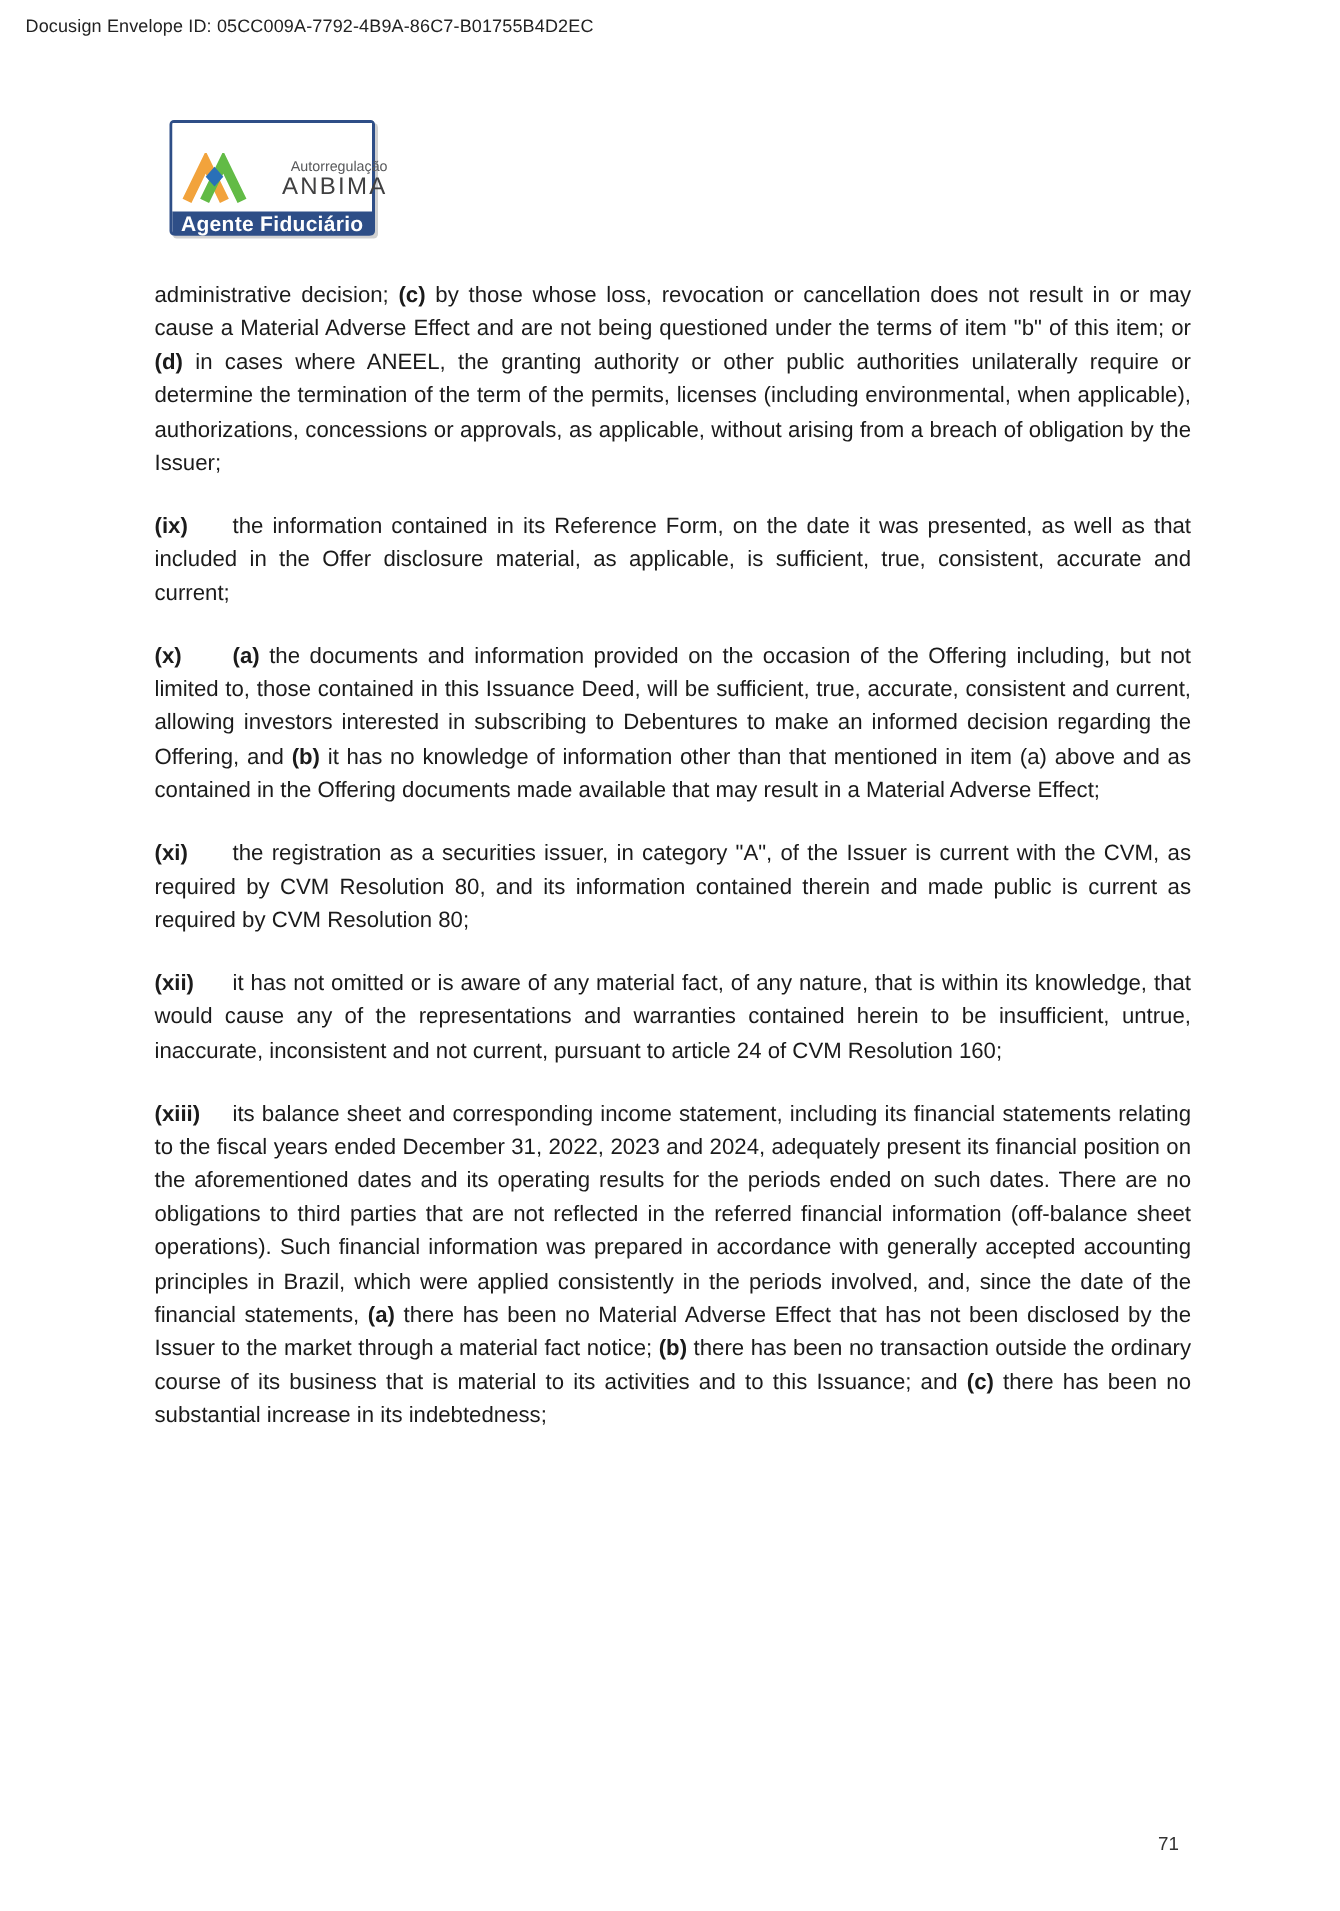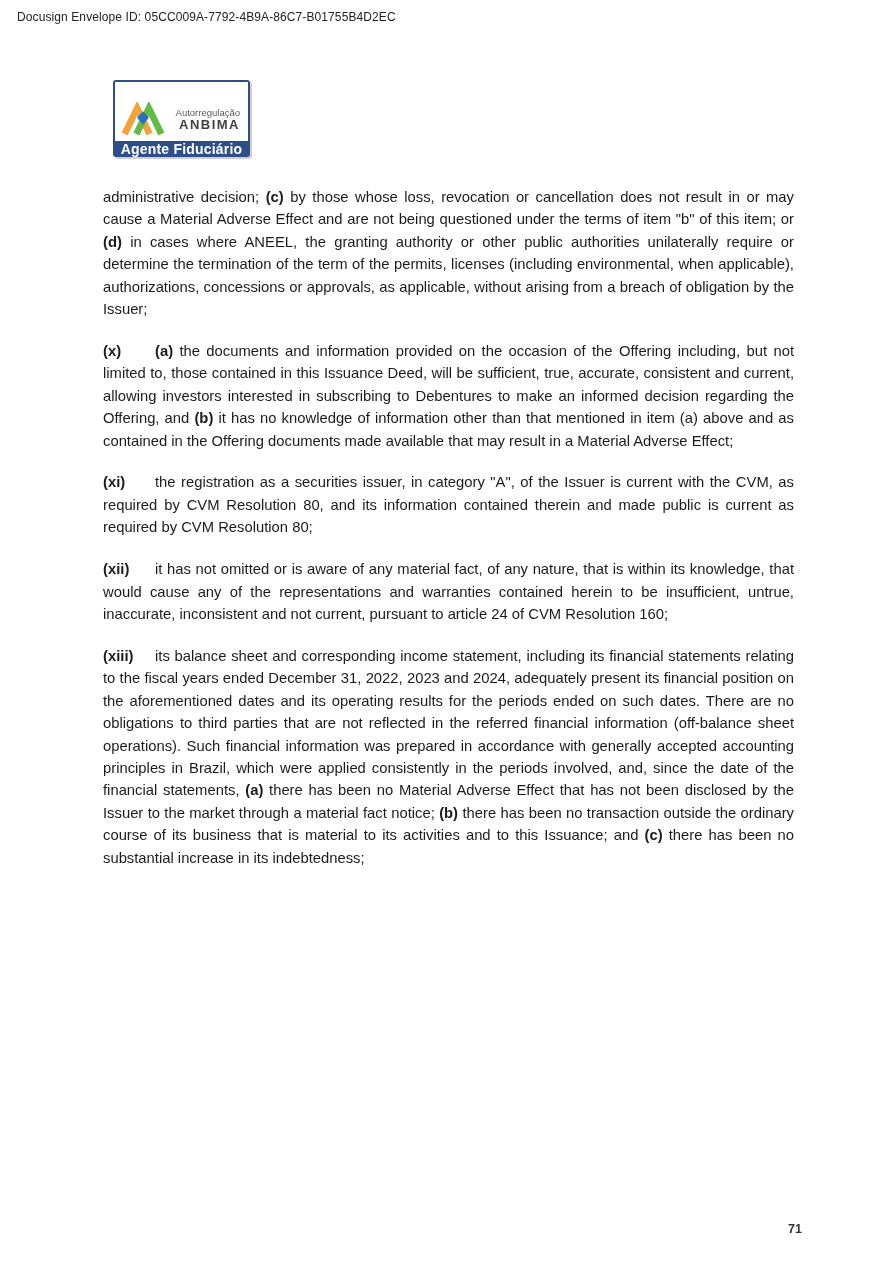--- a/index.html
+++ b/index.html
@@ -65,24 +65,25 @@
     align-items:flex-end;
     line-height:1.05;
     flex:1;
     padding-right:2px;
   }
   .logo-sub{
     font-size:9.5px;
     color:#58595b;
   }
   .logo-name{
-    font-size:13px;
-    font-weight:bold;
+    font-size:16px;
+    font-weight:normal;
     color:#404041;
     letter-spacing:1.5px;
+    margin-left:17px;
   }
   .logo-banner{
     height:24px;
     background:var(--navy);
     color:#ffffff;
     font-size:14px;
     font-weight:bold;
     display:flex;
     align-items:center;
     justify-content:center;
@@ -102,25 +103,24 @@
   }
   .para{margin:0 0 19.5px 0;}
   .plabel{
     font-weight:bold;
     display:inline-block;
     min-width:52px;
   }
   .bold{font-weight:bold;}
   .page-number{
     position:absolute;
-    left:788px;
+    left:772px;
     top:1222px;
     font-size:12.5px;
     color:#333333;
-    font-weight:bold;
   }
 </style>
 </head>
 <body>
 
 <div class="page">
 
   <div class="docusign-header">Docusign Envelope ID: 05CC009A-7792-4B9A-86C7-B01755B4D2EC</div>
 
   <div class="anbima-logo">
@@ -133,20 +133,21 @@
       <div class="logo-text">
         <div class="logo-sub">Autorregulação</div>
         <div class="logo-name">ANBIMA</div>
       </div>
     </div>
     <div class="logo-banner">Agente Fiduciário</div>
   </div>
 
   <div class="doc-body">
       <p class="para"><span>administrative decision; </span><span class="bold">(c)</span><span> by those whose loss, revocation or cancellation does not result in or may cause a Material Adverse Effect and are not being questioned under the terms of item "b" of this item; or </span><span class="bold">(d)</span><span> in cases where ANEEL, the granting authority or other public authorities unilaterally require or determine the termination of the term of the permits, licenses (including environmental, when applicable), authorizations, concessions or approvals, as applicable, without arising from a breach of obligation by the Issuer;</span></p>
+      <p class="para"><span class="plabel">(ix)</span><span>the information contained in its Reference Form, on the date it was presented, as well as that included in the Offer disclosure material, as applicable, is sufficient, true, consistent, accurate and current;</span></p>
       <p class="para"><span class="plabel">(x)</span><span class="bold">(a)</span><span> the documents and information provided on the occasion of the Offering including, but not limited to, those contained in this Issuance Deed, will be sufficient, true, accurate, consistent and current, allowing investors interested in subscribing to Debentures to make an informed decision regarding the Offering, and </span><span class="bold">(b)</span><span> it has no knowledge of information other than that mentioned in item (a) above and as contained in the Offering documents made available that may result in a Material Adverse Effect;</span></p>
       <p class="para"><span class="plabel">(xi)</span><span>the registration as a securities issuer, in category "A", of the Issuer is current with the CVM, as required by CVM Resolution 80, and its information contained therein and made public is current as required by CVM Resolution 80;</span></p>
       <p class="para"><span class="plabel">(xii)</span><span>it has not omitted or is aware of any material fact, of any nature, that is within its knowledge, that would cause any of the representations and warranties contained herein to be insufficient, untrue, inaccurate, inconsistent and not current, pursuant to article 24 of CVM Resolution 160;</span></p>
       <p class="para"><span class="plabel">(xiii)</span><span>its balance sheet and corresponding income statement, including its financial statements relating to the fiscal years ended December 31, 2022, 2023 and 2024, adequately present its financial position on the aforementioned dates and its operating results for the periods ended on such dates. There are no obligations to third parties that are not reflected in the referred financial information (off-balance sheet operations). Such financial information was prepared in accordance with generally accepted accounting principles in Brazil, which were applied consistently in the periods involved, and, since the date of the financial statements, </span><span class="bold">(a)</span><span> there has been no Material Adverse Effect that has not been disclosed by the Issuer to the market through a material fact notice; </span><span class="bold">(b)</span><span> there has been no transaction outside the ordinary course of its business that is material to its activities and to this Issuance; and </span><span class="bold">(c)</span><span> there has been no substantial increase in its indebtedness;</span></p>
     </div>
 
   <div class="page-number">71</div>
 
 </div>
 

